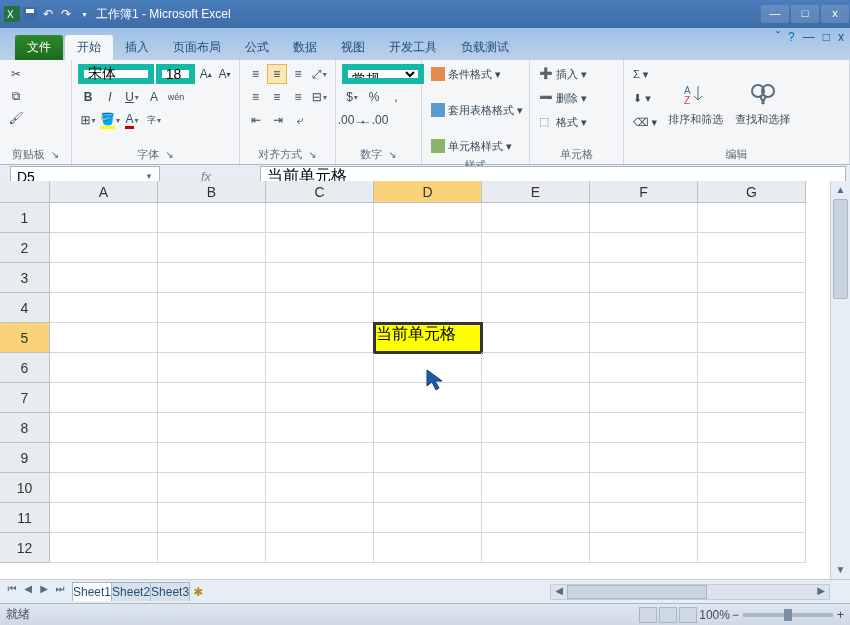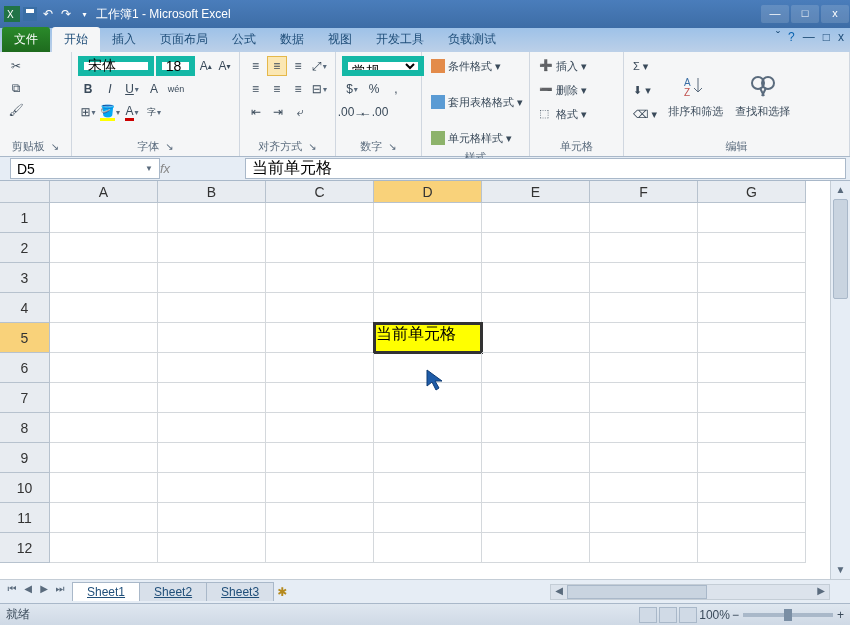--- a/index.html
+++ b/index.html
@@ -7,21 +7,21 @@
 
 
 .titlebar { height: 28px; background: linear-gradient(#4a7dbb, #3d6da6); display: flex; align-items: center; color: #fff; font-size: 12px; }
 .qat { display: flex; gap: 2px; padding: 0 4px; align-items: center; }
 .qat-icon { width: 16px; height: 16px; display: inline-flex; align-items: center; justify-content: center; }
 .title-text { flex: 1; text-align: left; }
 .win-btns { display: flex; }
 .win-btn { width: 28px; height: 18px; background: rgba(255,255,255,0.15); margin: 0 1px; border-radius: 2px; text-align: center; font-size: 11px; line-height: 17px; color: #fff; }
 
 
-.tabs { height: 24px; background: linear-gradient(#9ec2e8, #bcd0e8); display: flex; align-items: flex-end; font-size: 12px; padding-left: 2px; position: relative; }
+.tabs { height: 32px; background: linear-gradient(#9ec2e8, #bcd0e8); display: flex; align-items: flex-end; font-size: 12px; padding-left: 15px; position: relative; }
 .tab { padding: 4px 12px; color: #1f4e79; cursor: default; }
 .tab.file { background: linear-gradient(#2a8a2a, #1e6b1e); color: #fff; border-radius: 3px 3px 0 0; margin-right: 2px; }
 .tab.active { background: #f5f6f7; border-radius: 3px 3px 0 0; }
 .tabs-right { position: absolute; right: 6px; top: 2px; display: flex; gap: 8px; color: #1f4e79; font-size: 12px; }
 .tabs-right span { cursor: default; }
 
 
 .ribbon { height: 105px; background: #f5f6f7; border-bottom: 1px solid #a9b8c9; display: flex; }
 .group { border-right: 1px solid #d0d7e0; padding: 4px 6px 2px; display: flex; flex-direction: column; justify-content: space-between; }
 .group-label { font-size: 11px; color: #5a6b7d; text-align: center; padding-top: 2px; display: flex; align-items: center; justify-content: center; gap: 6px; }
@@ -38,21 +38,21 @@
 select.combo { padding: 0; }
 .smalldd::after { content: "▾"; font-size: 8px; margin-left: 1px; }
 .txt-btn { height: 20px; font-size: 11px; color: #3a4a5a; display: inline-flex; align-items: center; gap: 3px; padding: 0 3px; white-space: nowrap; }
 .mini-icn { width: 14px; height: 14px; display: inline-block; }
 .col { display: flex; flex-direction: column; gap: 2px; }
 
 
 .fbar { height: 24px; background: #e6edf5; border-bottom: 1px solid #a9b8c9; display: flex; align-items: stretch; }
 .namebox { width: 150px; border: 1px solid #a9b8c9; background: #fff; margin: 1px 0 1px 10px; display: flex; align-items: center; padding: 0 6px; font-size: 14px; justify-content: space-between; }
 .namebox .dd { font-size: 8px; color: #5a6b7d; }
-.fx-icons { width: 85px; display: flex; align-items: center; justify-content: flex-start; gap: 10px; padding-right: 8px; color: #888; font-size: 13px; }
+.fx-icons { width: 100px; display: flex; align-items: center; justify-content: center; gap: 10px; padding-right: 8px; color: #888; font-size: 13px; }
 .formula { flex: 1; border: 1px solid #a9b8c9; background: #fff; margin: 1px 4px 1px 0; padding: 0 6px; font-size: 16px; display: flex; align-items: center; }
 
 
 .gridwrap { position: absolute; top: 181px; left: 0; right: 20px; bottom: 46px; background: #fff; overflow: hidden; }
 .colhdrs { position: absolute; top: 0; left: 50px; right: 0; height: 22px; display: flex; }
 .corner { position: absolute; top: 0; left: 0; width: 50px; height: 22px; background: #e8ecf1; border-right: 1px solid #b7c2ce; border-bottom: 1px solid #b7c2ce; }
 .colhdr { width: 108px; height: 22px; background: #e8ecf1; border-right: 1px solid #b7c2ce; border-bottom: 1px solid #b7c2ce; text-align: center; font-size: 14px; line-height: 22px; color: #333; }
 .colhdr.sel { background: #f9d27a; }
 .rowhdrs { position: absolute; top: 22px; left: 0; width: 50px; }
 .rowhdr { height: 30px; background: #e8ecf1; border-right: 1px solid #b7c2ce; border-bottom: 1px solid #b7c2ce; text-align: center; font-size: 14px; line-height: 30px; color: #333; }
@@ -62,21 +62,21 @@
 .cell { width: 108px; height: 30px; border-right: 1px solid #d4d8dc; border-bottom: 1px solid #d4d8dc; font-size: 16px; padding: 1px 2px; }
 .cell.active-cell { outline: 3px solid #333; outline-offset: -2px; background: #ffff00; }
 .vscroll { position: absolute; top: 181px; right: 0; bottom: 46px; width: 20px; background: #e6edf5; border-left: 1px solid #c4cdd6; }
 .vscroll .up, .vscroll .down { height: 18px; text-align: center; font-size: 10px; line-height: 18px; color: #5a6b7d; }
 .vscroll .thumb { height: 100px; background: #c9d4e0; margin: 0 2px; border: 1px solid #a9b8c9; border-radius: 2px; }
 
 
 .sheetbar { position: absolute; bottom: 22px; left: 0; right: 0; height: 24px; background: #e6edf5; display: flex; align-items: center; font-size: 12px; border-top: 1px solid #c4cdd6; }
 .nav-btns { display: flex; padding: 0 4px; }
 .nav-btn { width: 16px; height: 18px; text-align: center; font-size: 10px; color: #5a6b7d; }
-.sheet-tab { padding: 2px 14px; background: #d8e0ea; border: 1px solid #a9b8c9; border-bottom: none; margin-right: -1px; color: #1f4e79; text-decoration: underline; }
+.sheet-tab { padding: 2px 0; background: #d8e0ea; border: 1px solid #a9b8c9; border-bottom: none; margin-right: -1px; color: #1f4e79; }
 .sheet-tab.active { background: #fff; font-weight: normal; }
 .hscroll { flex: 1; display: flex; align-items: center; justify-content: flex-end; padding-right: 20px; }
 .hscroll .track { width: 280px; height: 16px; background: #dce3ec; border: 1px solid #c4cdd6; display: flex; }
 .hscroll .btn { width: 16px; text-align: center; font-size: 10px; color: #5a6b7d; }
 .hscroll .thumb { width: 140px; background: #c9d4e0; border: 1px solid #a9b8c9; }
 
 
 .status { position: absolute; bottom: 0; left: 0; right: 0; height: 22px; background: linear-gradient(#dfe7f0, #cfd9e5); border-top: 1px solid #a9b8c9; display: flex; align-items: center; font-size: 12px; color: #3a4a5a; padding: 0 6px; justify-content: space-between; }
 .status-right { display: flex; align-items: center; gap: 2px; }
 .view-btns { display: flex; gap: 2px; }

